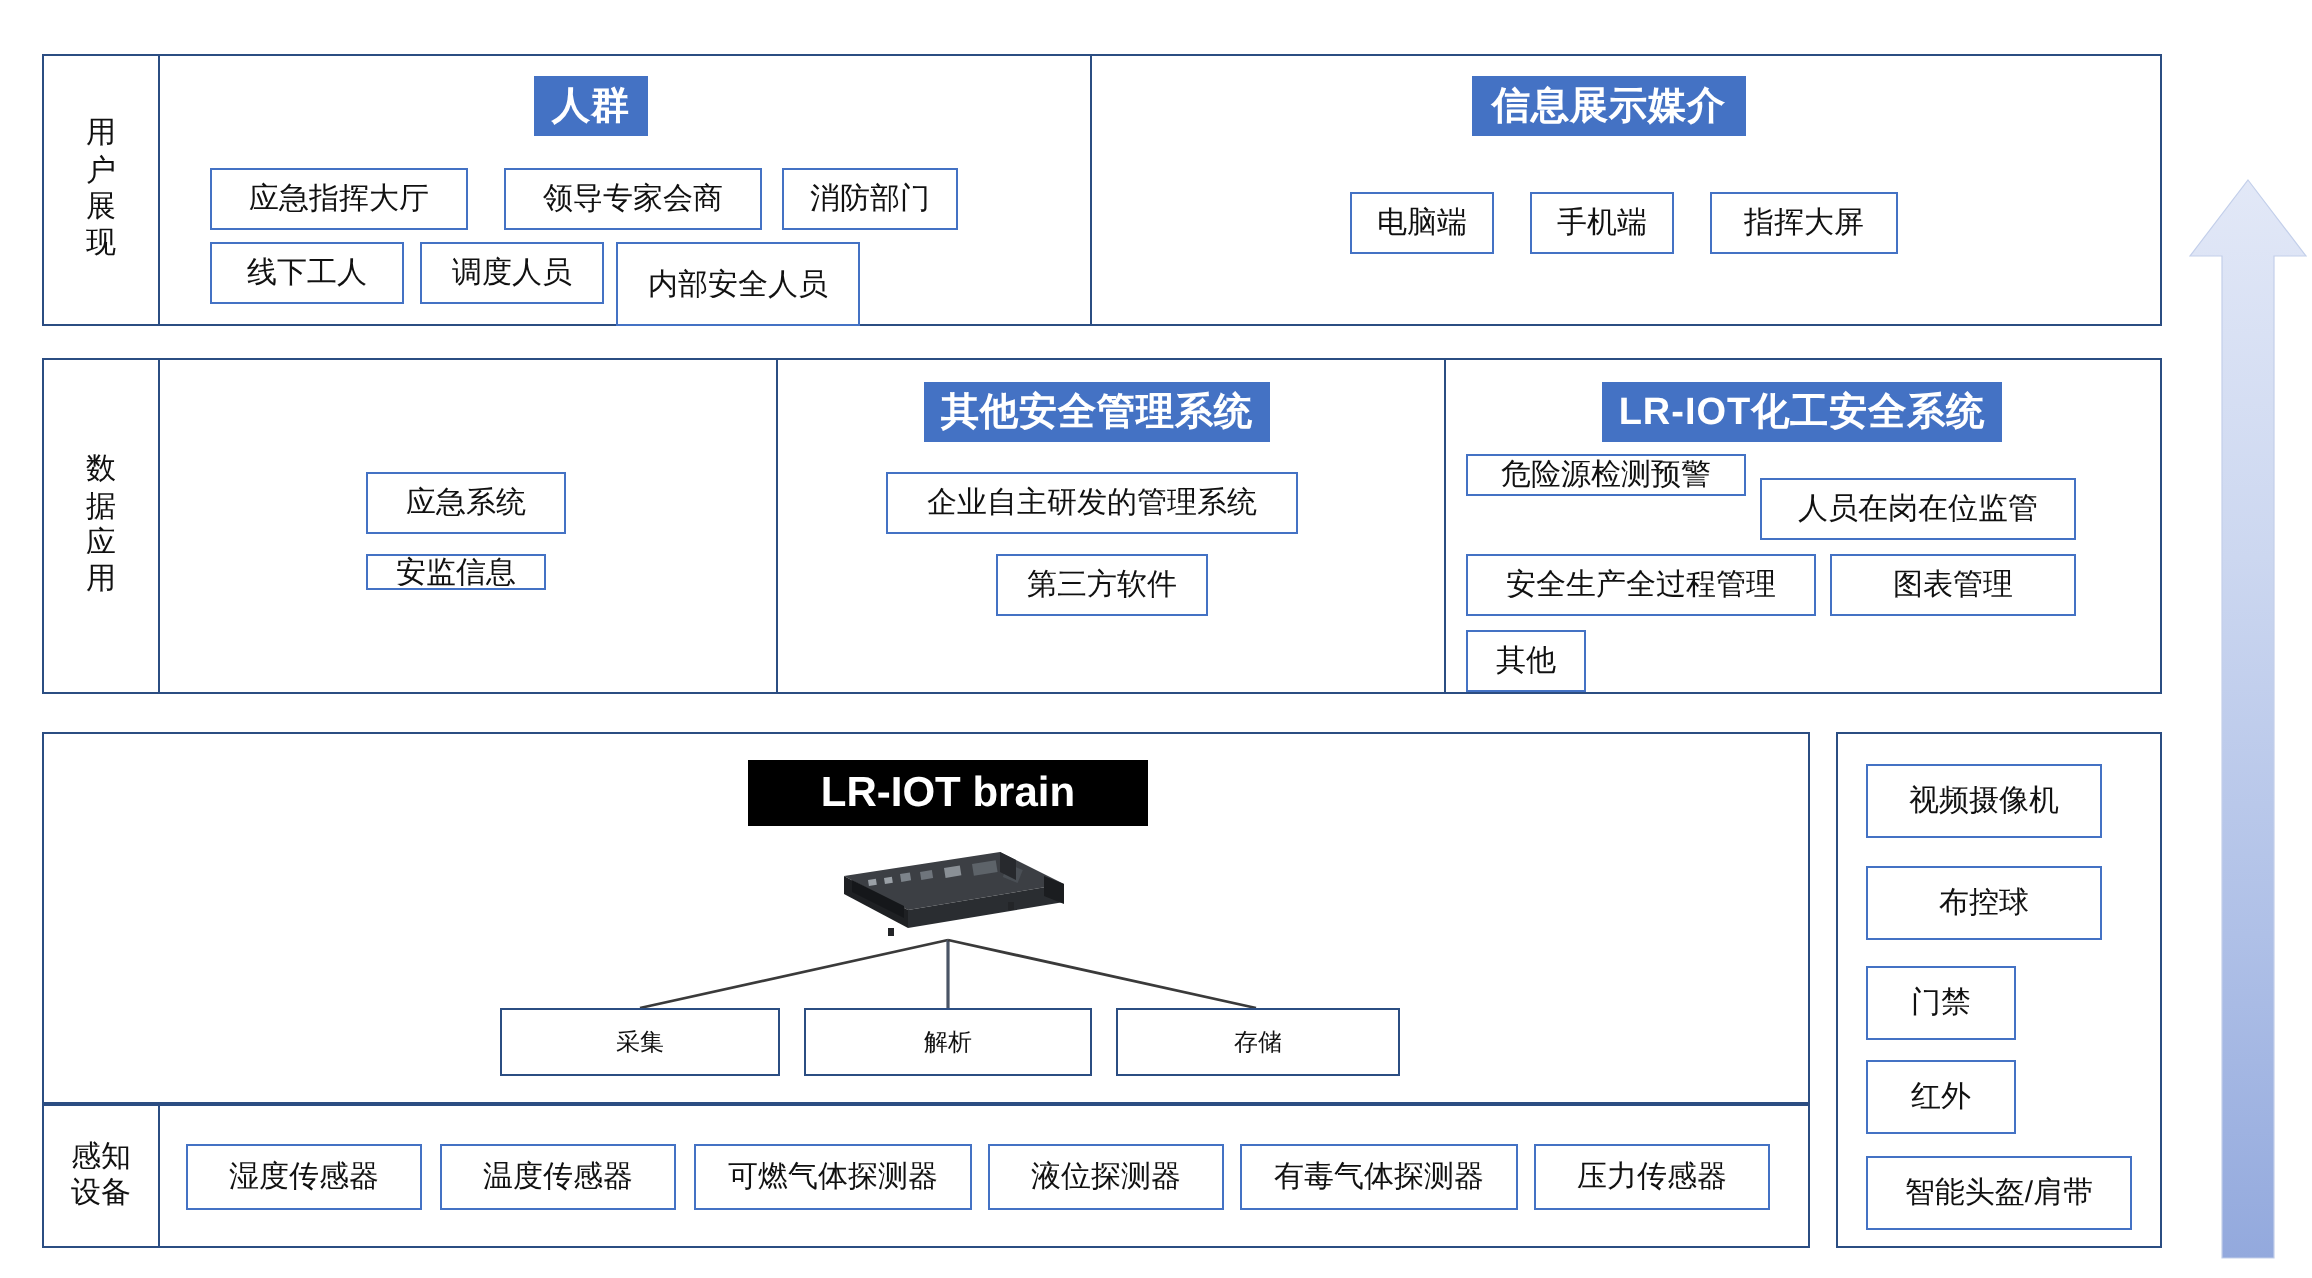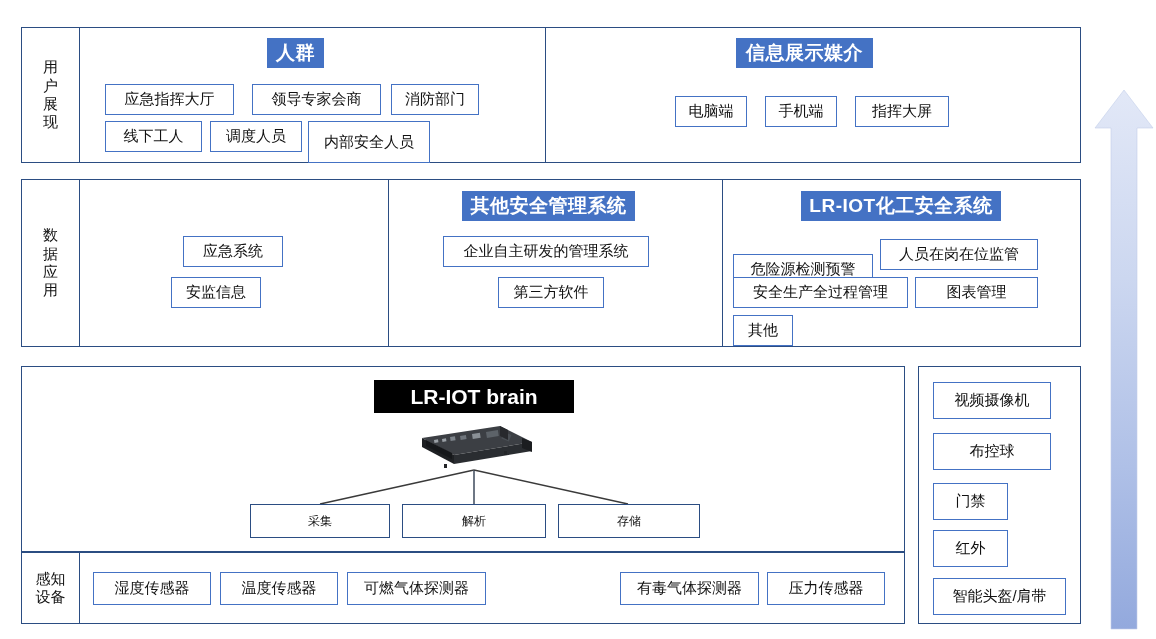--- a/index.html
+++ b/index.html
@@ -150,28 +150,28 @@
         <span>据</span>
         <span>应</span>
         <span>用</span>
       </div>
     </div>
     <div class="vsep" style="left:366px;"></div>
     <div class="vsep" style="left:700px;"></div>
   </div>
 
   <div class="obox" style="left:183px;top:236px;width:100px;height:31px;">应急系统</div>
-  <div class="obox" style="left:171px;top:277px;width:90px;height:31px;">安监信息</div>
+  <div class="obox" style="left:183px;top:277px;width:90px;height:18px;">安监信息</div>
 
   <div class="chip" style="left:462px;top:191px;width:173px;height:30px;">其他安全管理系统</div>
   <div class="obox" style="left:498px;top:277px;width:106px;height:31px;">第三方软件</div>
   <div class="obox" style="left:443px;top:236px;width:206px;height:31px;">企业自主研发的管理系统</div>
 
   <div class="chip" style="left:801px;top:191px;width:200px;height:30px;">LR-IOT化工安全系统</div>
-  <div class="obox" style="left:733px;top:254px;width:140px;height:31px;text-align:center;">危险源检测预警</div>
+  <div class="obox" style="left:733px;top:227px;width:140px;height:21px;text-align:center;">危险源检测预警</div>
   <div class="obox" style="left:880px;top:239px;width:158px;height:31px;">人员在岗在位监管</div>
   <div class="obox" style="left:733px;top:277px;width:175px;height:31px;">安全生产全过程管理</div>
   <div class="obox" style="left:915px;top:277px;width:123px;height:31px;">图表管理</div>
   <div class="obox" style="left:733px;top:315px;width:60px;height:31px;">其他</div>
 
   <div class="band" style="left:21px;top:366px;width:884px;height:186px;"></div>
 
   <div class="chip-black" style="left:374px;top:380px;width:200px;height:33px;">LR-IOT brain</div>
 
   <div class="server" style="left:404px;top:424px;">
@@ -216,20 +216,21 @@
       <div>
         <span>感知</span>
         <span>设备</span>
       </div>
     </div>
   </div>
 
   <div class="obox" style="left:93px;top:572px;width:118px;height:33px;">湿度传感器</div>
   <div class="obox" style="left:220px;top:572px;width:118px;height:33px;">温度传感器</div>
   <div class="obox" style="left:347px;top:572px;width:139px;height:33px;">可燃气体探测器</div>
+  <div class="obox" style="left:494px;top:572px;width:118px;height:33px;">液位探测器</div>
   <div class="obox" style="left:620px;top:572px;width:139px;height:33px;">有毒气体探测器</div>
   <div class="obox" style="left:767px;top:572px;width:118px;height:33px;">压力传感器</div>
 
   <div class="band" style="left:918px;top:366px;width:163px;height:258px;"></div>
 
   <div class="obox" style="left:933px;top:382px;width:118px;height:37px;">视频摄像机</div>
   <div class="obox" style="left:933px;top:433px;width:118px;height:37px;">布控球</div>
   <div class="obox" style="left:933px;top:483px;width:75px;height:37px;">门禁</div>
   <div class="obox" style="left:933px;top:530px;width:75px;height:37px;">红外</div>
   <div class="obox" style="left:933px;top:578px;width:133px;height:37px;">智能头盔/肩带</div>

